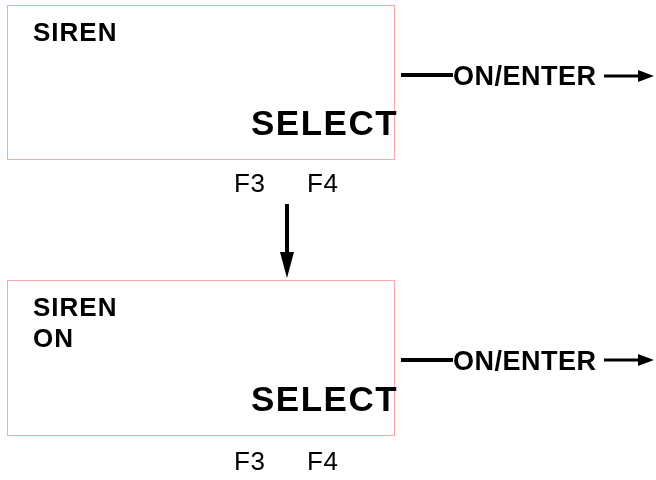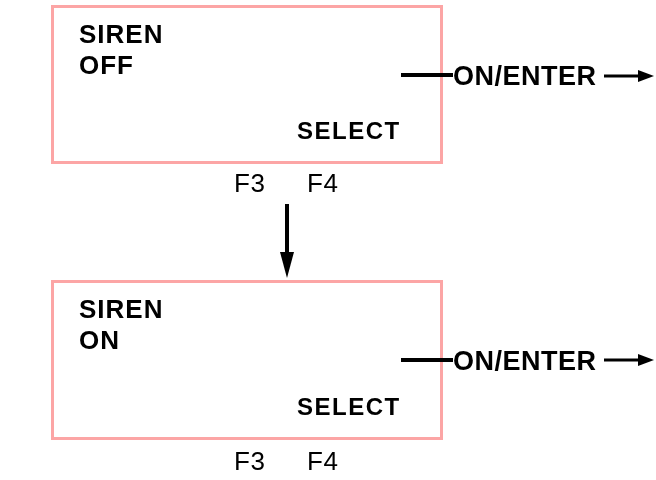--- a/index.html
+++ b/index.html
@@ -13,41 +13,40 @@
     height: 480px;
     background: #ffffff;
     font-family: "Liberation Sans", sans-serif;
     color: #000000;
     overflow: hidden;
   }
   .screen-box {
     position: absolute;
     left: 7px;
     width: 386px;
-    border: 3px solid #fca5a5;
+    border: 1px solid #fca5a5;
     background: #ffffff;
-    margin-left: 44px;
   }
   #screen-box-off { top: 5px;   height: 153px; }
   #screen-box-on  { top: 280px; height: 154px; }
   .screen-lines {
     position: absolute;
     left: 25px;
     top: 11px;
     font-size: 26px;
     font-weight: 700;
     line-height: 31px;
     letter-spacing: 1px;
     white-space: pre-line;
   }
   .softkey-label {
     position: absolute;
     left: 243px;
     bottom: 16px;
-    font-size: 24px;
+    font-size: 35px;
     font-weight: 700;
     letter-spacing: 1.5px;
   }
   .fkey {
     position: absolute;
     font-size: 26px;
     font-weight: 400;
     letter-spacing: 0.5px;
   }
   #fkey-f3-1 { left: 234px; top: 168px; }
@@ -84,21 +83,21 @@
     left: 277px;
     top: 202px;
   }
 </style>
 </head>
 <body>
 
 <div id="canvas">
 
   <div class="screen-box" id="screen-box-off">
-    <div class="screen-lines"><span>SIREN</span><br><span>OFF</span></div>
+    <div class="screen-lines"><span>SIREN</span><br></div>
     <div class="softkey-label">SELECT</div>
   </div>
   <div class="fkey" id="fkey-f3-1">F3</div>
   <div class="fkey" id="fkey-f4-1">F4</div>
 
   <div class="connector-line" id="connector-line-1"></div>
   <div class="action-label" id="action-label-1">ON/ENTER</div>
   <svg class="right-arrow" id="right-arrow-1" width="50" height="18" viewBox="0 0 50 18">
     <line x1="0" y1="9" x2="36" y2="9" stroke="#000" stroke-width="3"></line>
     <polygon points="34,3 50,9 34,15" fill="#000"></polygon>

